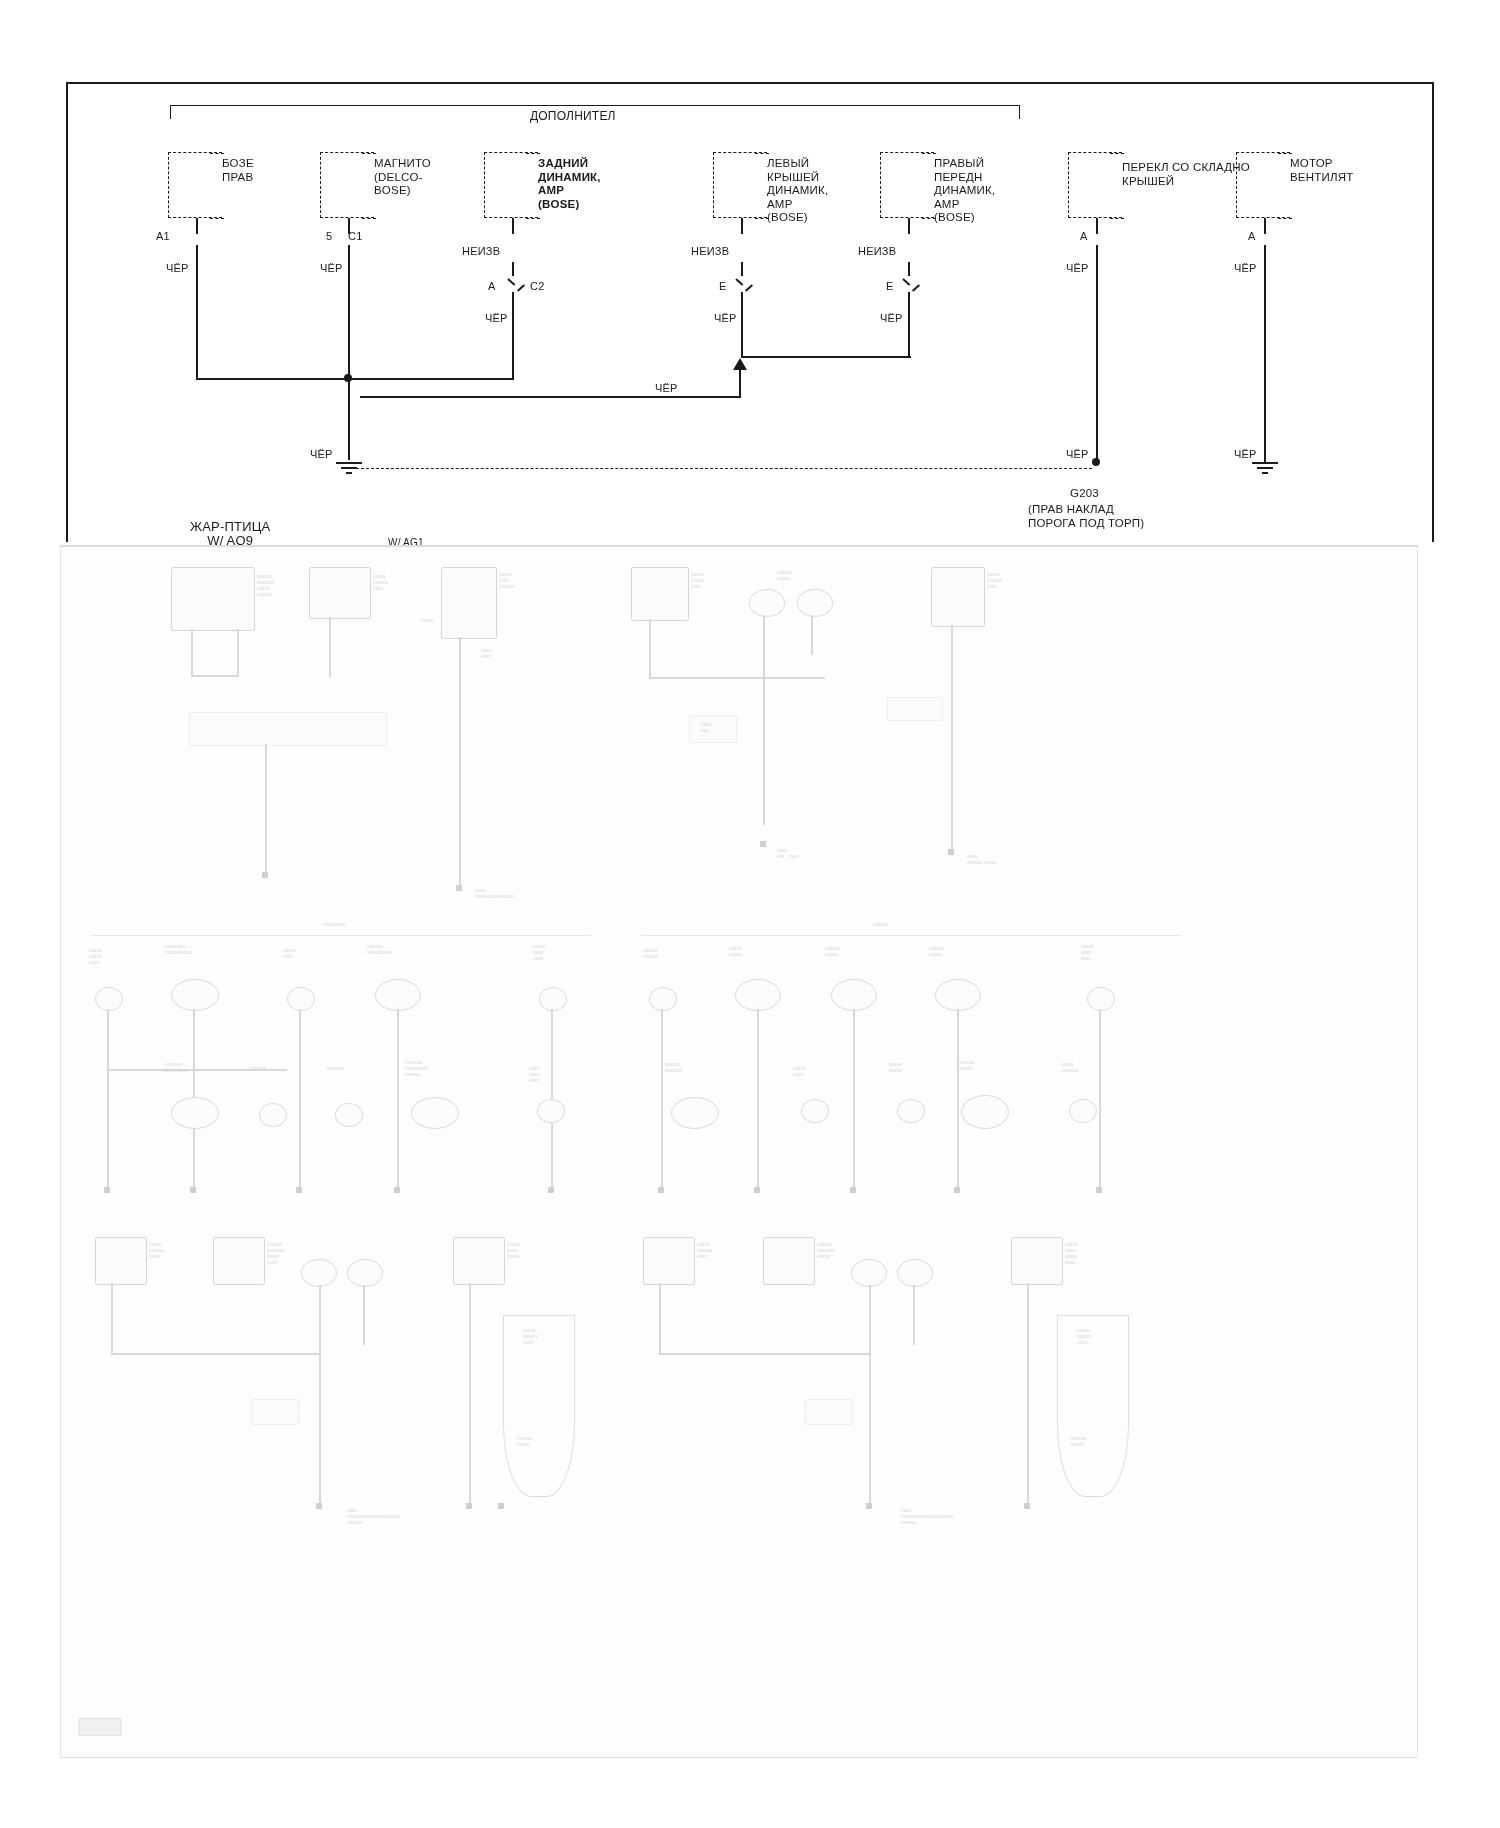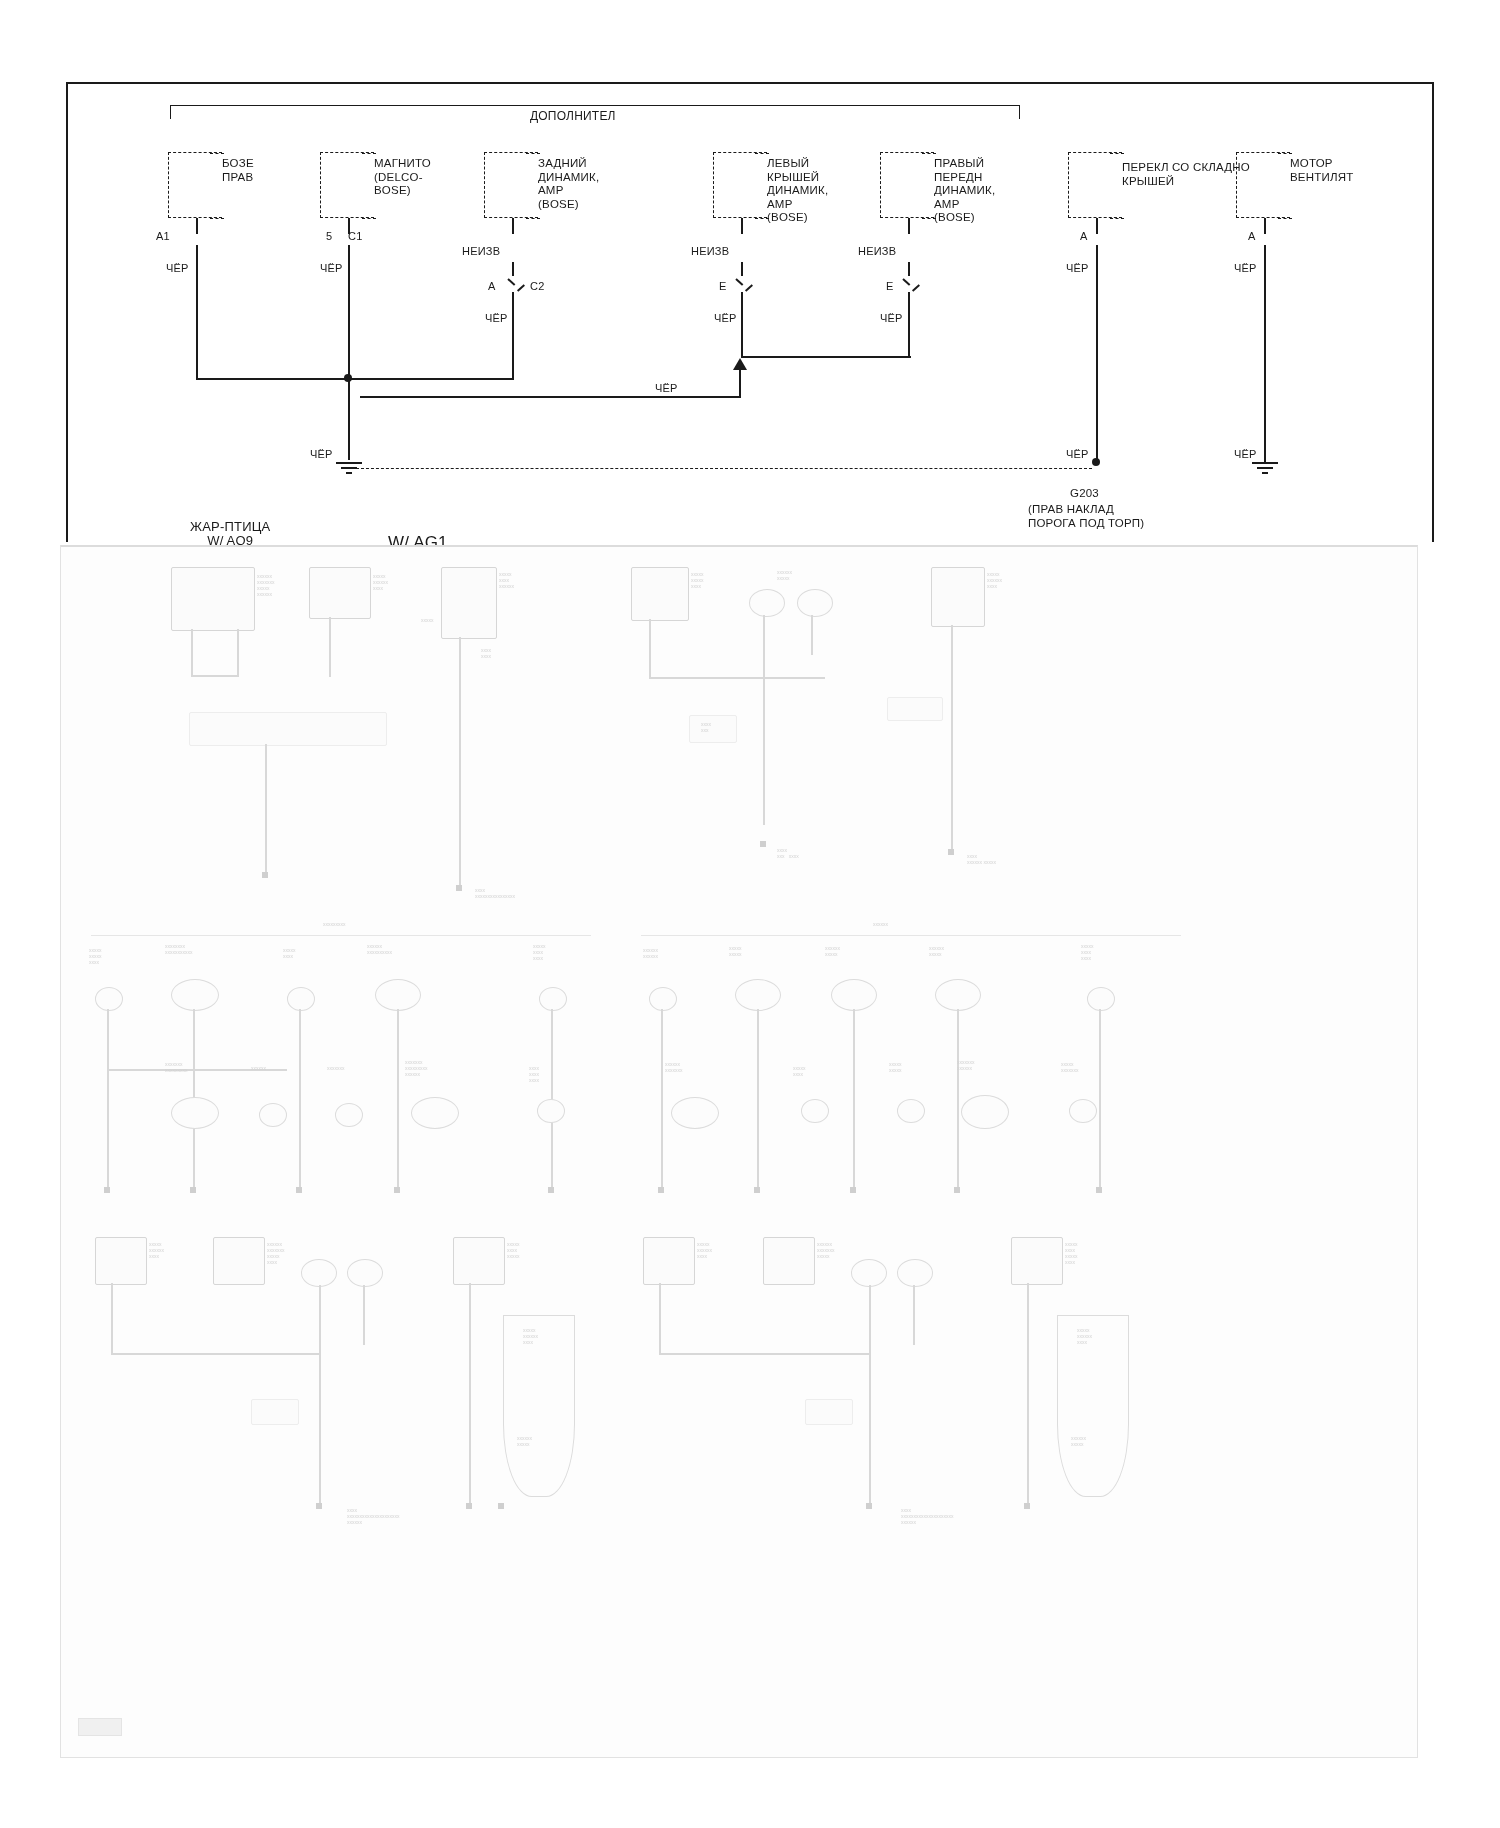--- a/index.html
+++ b/index.html
@@ -209,21 +209,21 @@
   <div class="lbl" style="left:374px; top:157px;">МАГНИТО
 (DELCO-
 BOSE)</div>
   <div class="wire v" style="left:348px; top:218px; height:16px;"></div>
   <div class="lbl sm" style="left:326px; top:230px;">5</div>
   <div class="lbl sm" style="left:348px; top:230px;">C1</div>
   <div class="lbl sm" style="left:320px; top:262px;">ЧЁР</div>
   <div class="wire v" style="left:348px; top:245px; height:135px;"></div>
 
   <div class="conn" style="left:484px; top:152px;"></div>
-  <div class="lbl" style="left:538px; top:157px;">ЗАДНИЙ
+  <div class="lbl" style="left:538px; top:157px;font-weight:bold;">ЗАДНИЙ
 ДИНАМИК,
 AMP
 (BOSE)</div>
   <div class="wire v" style="left:512px; top:218px; height:16px;"></div>
   <div class="lbl sm" style="left:462px; top:245px;">НЕИЗВ</div>
   <div class="lbl sm" style="left:488px; top:280px;">A</div>
   <div class="vee" style="left:508px; top:278px;"></div>
   <div class="lbl sm" style="left:530px; top:280px;">C2</div>
   <div class="wire v" style="left:512px; top:262px; height:14px;"></div>
   <div class="lbl sm" style="left:485px; top:312px;">ЧЁР</div>
@@ -297,21 +297,21 @@
     </div>
 
   <div class="dashline" style="left:356px; top:468px; width:736px;"></div>
 
   <div class="lbl" style="left:1070px; top:487px; font-size:11.5px;">G203</div>
   <div class="lbl" style="left:1028px; top:503px; font-size:11.5px;">(ПРАВ НАКЛАД
 ПОРОГА ПОД ТОРП)</div>
 
   <div class="lbl" style="left:190px; top:520px; font-size:13px; text-align:center;">ЖАР-ПТИЦА
 W/ AQ9</div>
-  <div class="lbl" style="left:388px; top:536px; font-size:17px;">W/ AG1</div>
+  <div class="lbl" style="left:388px; top:536px; font-size:10px;">W/ AG1</div>
 
   <div class="ghost-panel">
 
     <div class="g-box" style="left:110px; top:20px; width:82px; height:62px;"></div>
     <div class="g-txt" style="left:196px; top:26px;">xxxxxx
 xxxxxxx
 xxxxx
 xxxxxx</div>
     <div class="g-wire v" style="left:130px; top:82px; height:48px;"></div>
     <div class="g-wire v" style="left:176px; top:82px; height:48px;"></div>

